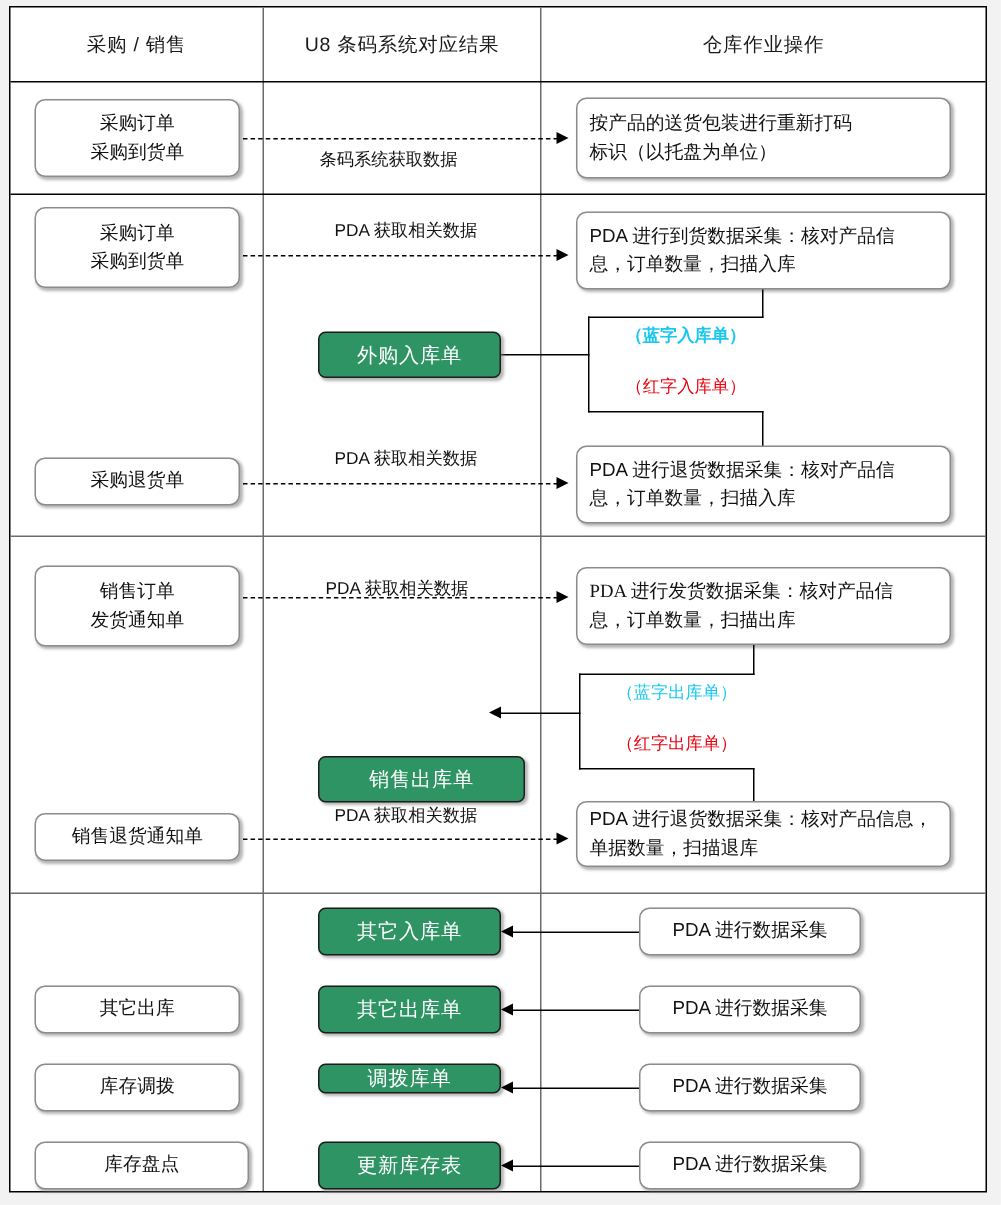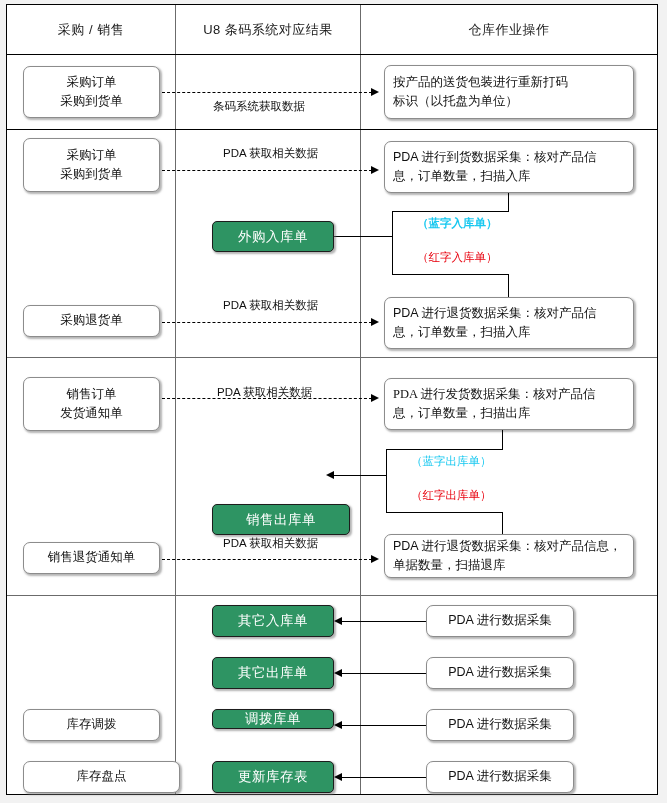--- a/index.html
+++ b/index.html
@@ -269,20 +269,23 @@
 
     <div class="gbox" style="left:205px;top:600px;width:122px;height:32px;">
       <span>其它入库单</span>
     </div>
     <div class="solid-h" style="left:335px;top:616px;width:90px;"></div>
     <div class="arw-l" style="left:327px;top:611.5px;"></div>
     <div class="rbox" style="left:419px;top:600px;width:148px;height:32px;">
       <span>PDA 进行数据采集</span>
     </div>
 
+    <div class="rbox" style="left:16px;top:652px;width:137px;height:32px;">
+      <span>其它出库</span>
+    </div>
     <div class="gbox" style="left:205px;top:652px;width:122px;height:32px;">
       <span>其它出库单</span>
     </div>
     <div class="solid-h" style="left:335px;top:668px;width:90px;"></div>
     <div class="arw-l" style="left:327px;top:663.5px;"></div>
     <div class="rbox" style="left:419px;top:652px;width:148px;height:32px;">
       <span>PDA 进行数据采集</span>
     </div>
 
     <div class="rbox" style="left:16px;top:704px;width:137px;height:32px;">
@@ -290,21 +293,21 @@
     </div>
     <div class="gbox" style="left:205px;top:704px;width:122px;height:20px;">
       <span>调拨库单</span>
     </div>
     <div class="solid-h" style="left:335px;top:720px;width:90px;"></div>
     <div class="arw-l" style="left:327px;top:715.5px;"></div>
     <div class="rbox" style="left:419px;top:704px;width:148px;height:32px;">
       <span>PDA 进行数据采集</span>
     </div>
 
-    <div class="rbox" style="left:16px;top:756px;width:157px;height:32px;">
+    <div class="rbox" style="left:16px;top:756px;width:143px;height:32px;">
       <span>库存盘点</span>
     </div>
     <div class="gbox" style="left:205px;top:756px;width:122px;height:32px;">
       <span>更新库存表</span>
     </div>
     <div class="solid-h" style="left:335px;top:772px;width:90px;"></div>
     <div class="arw-l" style="left:327px;top:767.5px;"></div>
     <div class="rbox" style="left:419px;top:756px;width:148px;height:32px;">
       <span>PDA 进行数据采集</span>
     </div>

